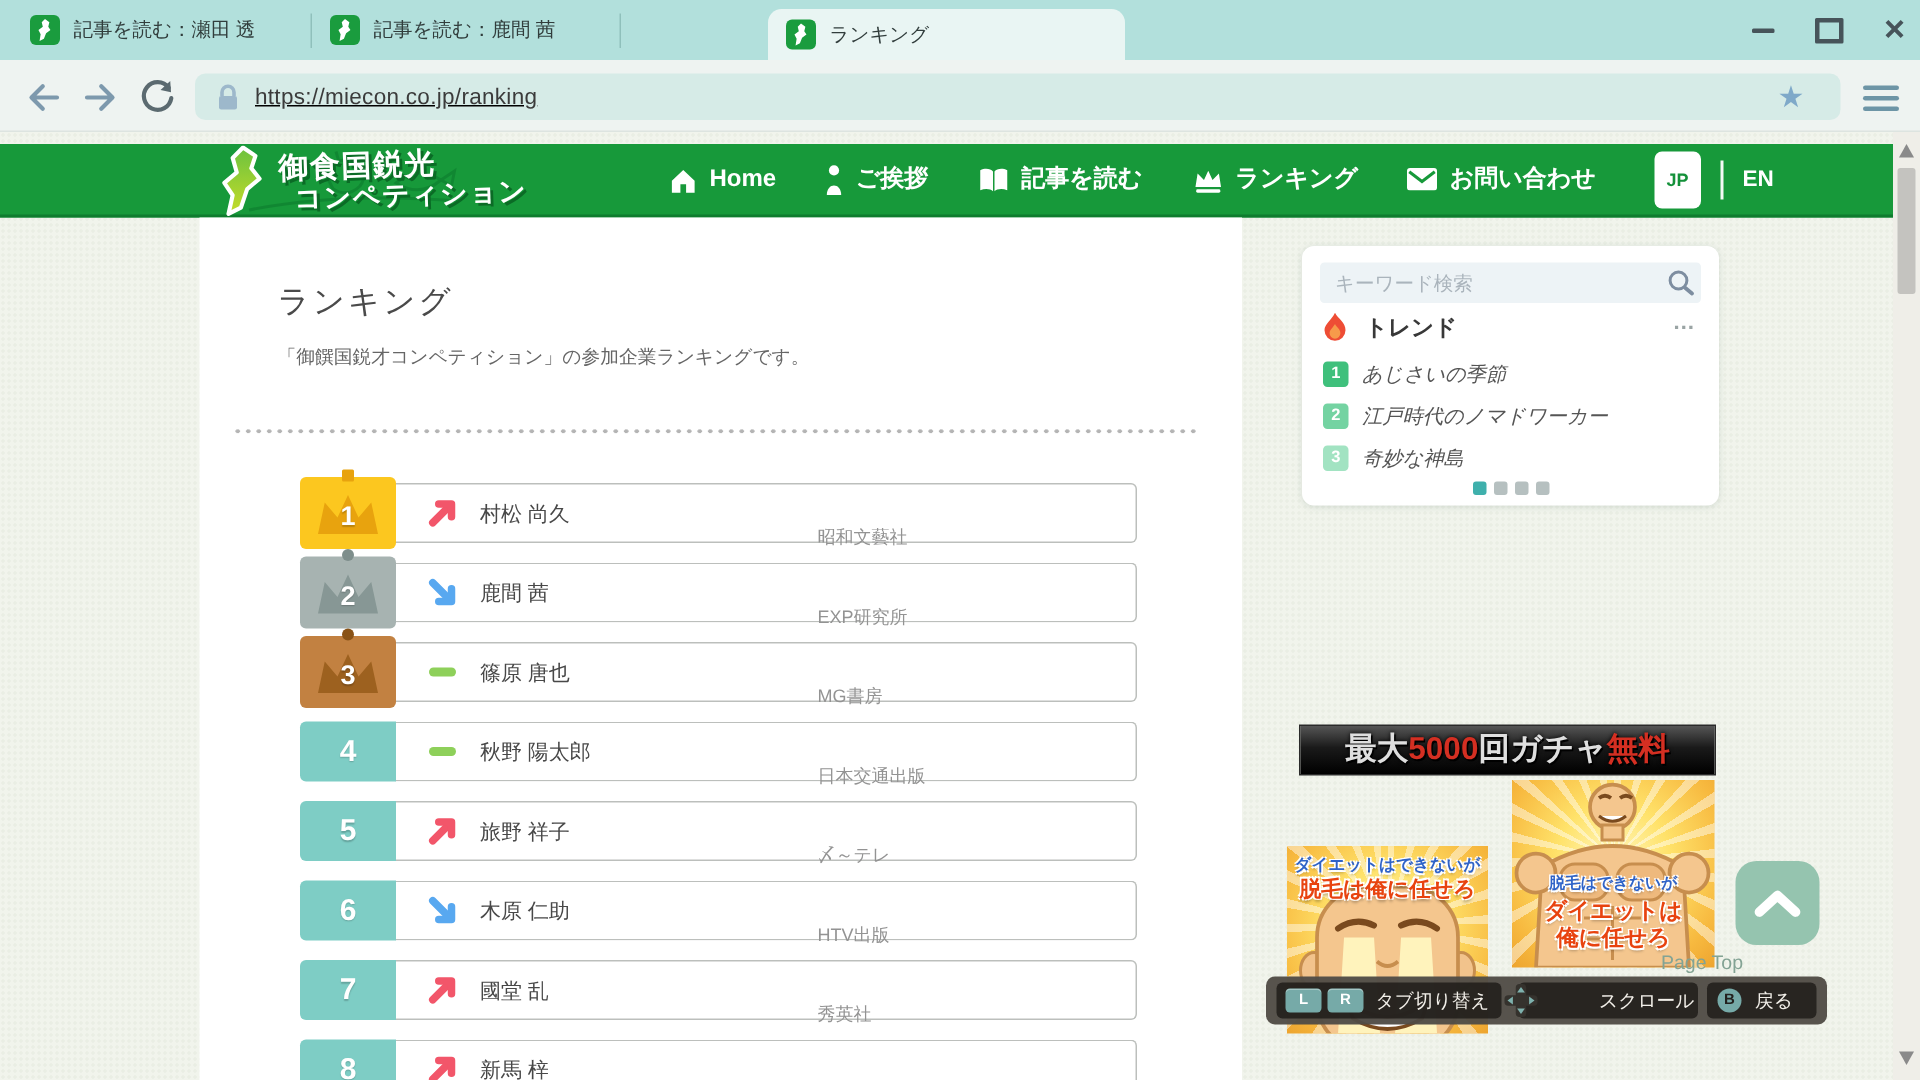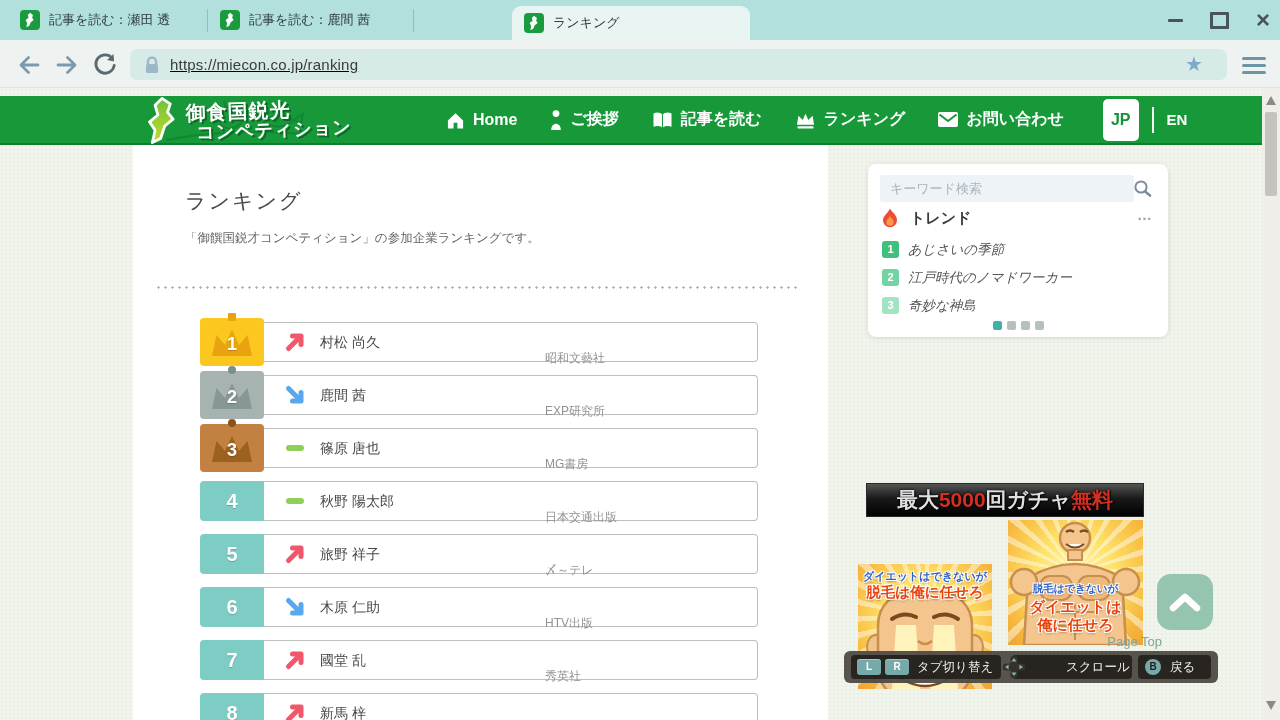--- a/index.html
+++ b/index.html
@@ -41,21 +41,21 @@
   .logo{position:absolute;left:144px;top:1px;display:flex;gap:6px;color:#fff;}
   .logo-shape{width:36px;height:47px;}
   .logo-txt{line-height:1.05;transform:rotate(-2deg);margin-top:3px;}
   .logo-l1{font-size:20px;font-weight:800;text-shadow:2px 2px 0 #0b6b26;letter-spacing:1px;}
   .logo-l2{font-size:18px;font-weight:800;text-shadow:2px 2px 0 #0b6b26;margin-left:10px;letter-spacing:1px;}
   .doodles{position:absolute;left:156px;top:4px;opacity:.55;}
   .gmenu{position:absolute;left:446px;top:0;height:47px;display:flex;align-items:center;gap:33px;}
   .gitem{display:flex;align-items:center;gap:8px;color:#fff;font-size:16px;font-weight:bold;white-space:nowrap;cursor:default;}
   .gitem svg{display:block;}
   .lang{display:flex;align-items:center;gap:13px;margin-left:6px;}
-  .jp-pill{background:#fff;color:#14913a;font-size:16px;font-weight:bold;border-radius:5px;padding:12px 8px;}
+  .jp-pill{background:#fff;color:#14913a;font-size:12px;font-weight:bold;border-radius:5px;padding:12px 8px;}
   .lang-sep{width:2px;height:26px;background:rgba(255,255,255,.95);}
   .en{color:#fff;font-size:15px;font-weight:bold;}
 
   
   .main-col{position:absolute;left:133px;top:57px;width:695px;height:575px;background:#fff;}
   .page-title{position:absolute;left:52px;top:42px;font-size:21px;color:#4a4a4a;letter-spacing:2px;}
   .desc{position:absolute;left:52px;font-size:12.5px;color:#666;}
   .desc1{top:85px;} .desc2{top:103px;}
   .dotted{position:absolute;left:22px;top:140px;width:645px;height:5px;
     background-image:radial-gradient(#b4b4b4 1.5px,transparent 1.6px);background-size:7px 5px;background-repeat:repeat-x;}
@@ -72,21 +72,21 @@
   .rbadge.m3{background:#c28141;} .m3 .crown path{fill:#9d611f;} .m3::before{background:#8a5317;border-radius:50%;}
   .crown{position:absolute;left:50%;top:9px;width:46px;height:32px;transform:translateX(-50%);}
   .rtrend{position:absolute;left:84px;top:9px;width:22px;height:22px;}
   .rtrend svg{width:22px;height:22px;}
   .rtrend path{fill:none;stroke-width:5;stroke-linecap:round;stroke-linejoin:round;}
   .t-up path{stroke:var(--arrow-up,#f2566a);} .t-down path{stroke:var(--arrow-down,#58a8f0);} .t-flat rect{fill:var(--arrow-flat,#8ed05a);}
   .rname{position:absolute;left:120px;top:0;line-height:40px;font-size:14px;color:#484848;}
   .rcompany{position:absolute;left:345px;top:16px;line-height:40px;font-size:12px;color:#939393;}
 
   
-  .side-card{position:absolute;left:868px;top:76px;width:300px;height:173px;background:#fff;border-radius:8px;box-shadow:0 1px 5px rgba(90,115,105,.18);}
+  .side-card{position:absolute;left:868px;top:76px;width:278px;height:173px;background:#fff;border-radius:8px;box-shadow:0 1px 5px rgba(90,115,105,.18);}
   .search-input{position:absolute;left:12px;top:11px;width:254px;height:27px;box-sizing:border-box;background:#edf3f6;border:none;outline:none;border-radius:3px;padding:0 32px 0 10px;font-size:13px;color:#444;font-family:inherit;}
   .search-input::placeholder{color:#aab4bc;}
   .mag{position:absolute;right:16px;top:15px;}
   .trend-head{position:absolute;left:14px;top:44px;display:flex;align-items:center;gap:12px;}
   .trend-title{font-size:15px;font-weight:600;color:#383838;}
   .trend-more{position:absolute;right:14px;top:42px;color:#9aa4a4;font-weight:900;font-size:15px;letter-spacing:2px;}
   .trend-list{position:absolute;left:14px;top:74px;right:10px;}
   .trend-item{position:relative;height:28px;}
   .tbadge{position:absolute;left:0;top:3px;width:17px;height:17px;border-radius:3px;color:#fff;font-size:11px;font-weight:bold;text-align:center;line-height:17px;}
   .trend-item:nth-child(1) .tbadge{background:var(--trend1,#3fc07c);}

